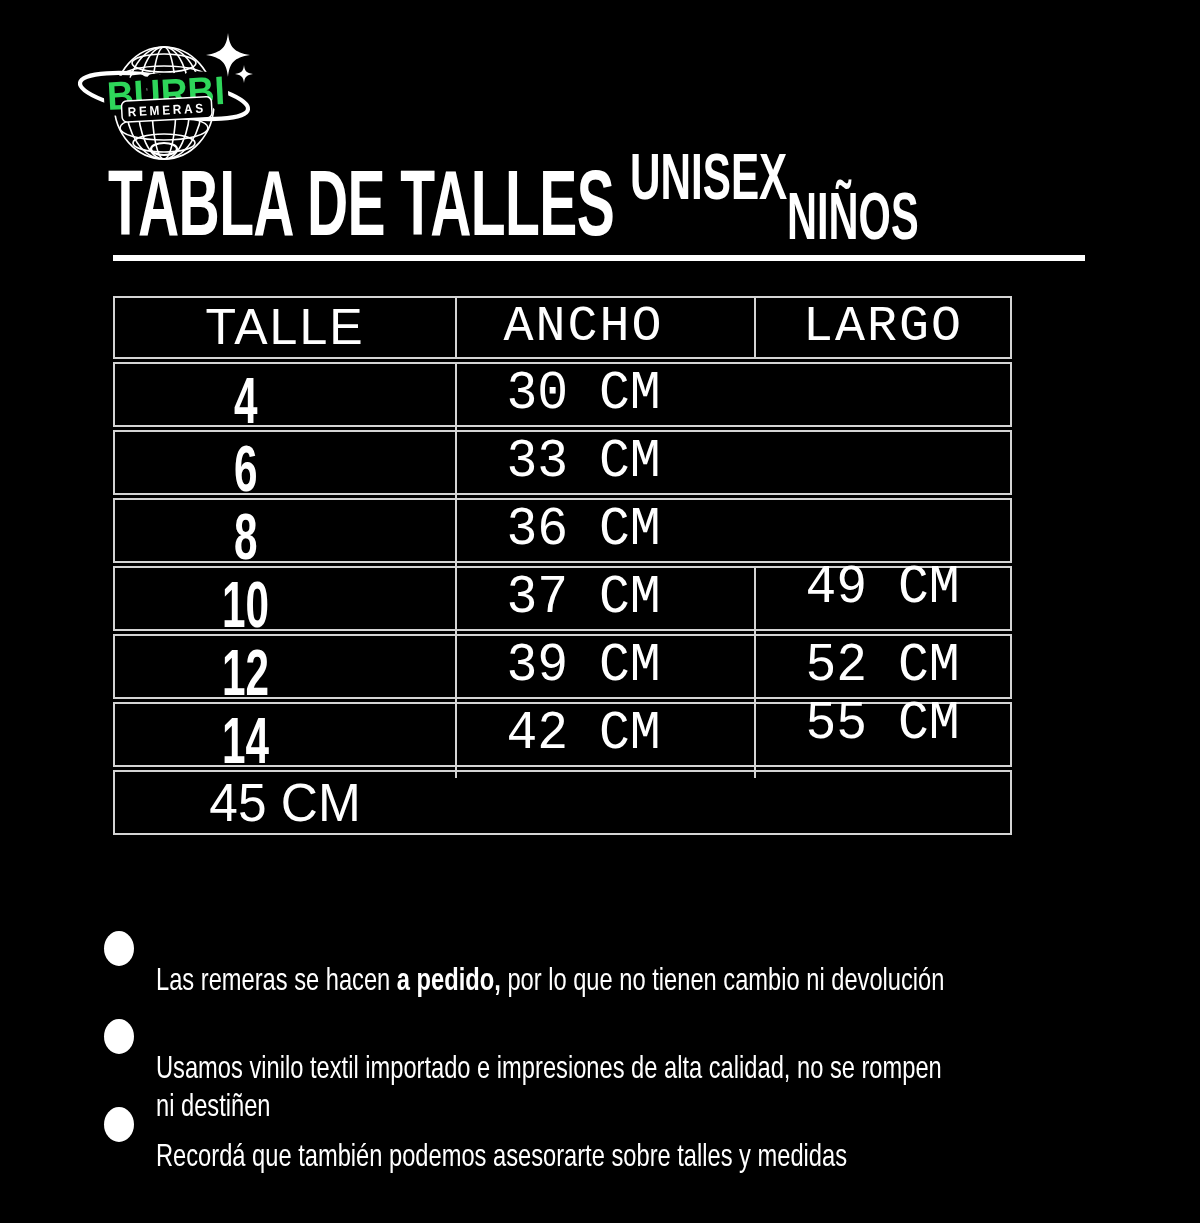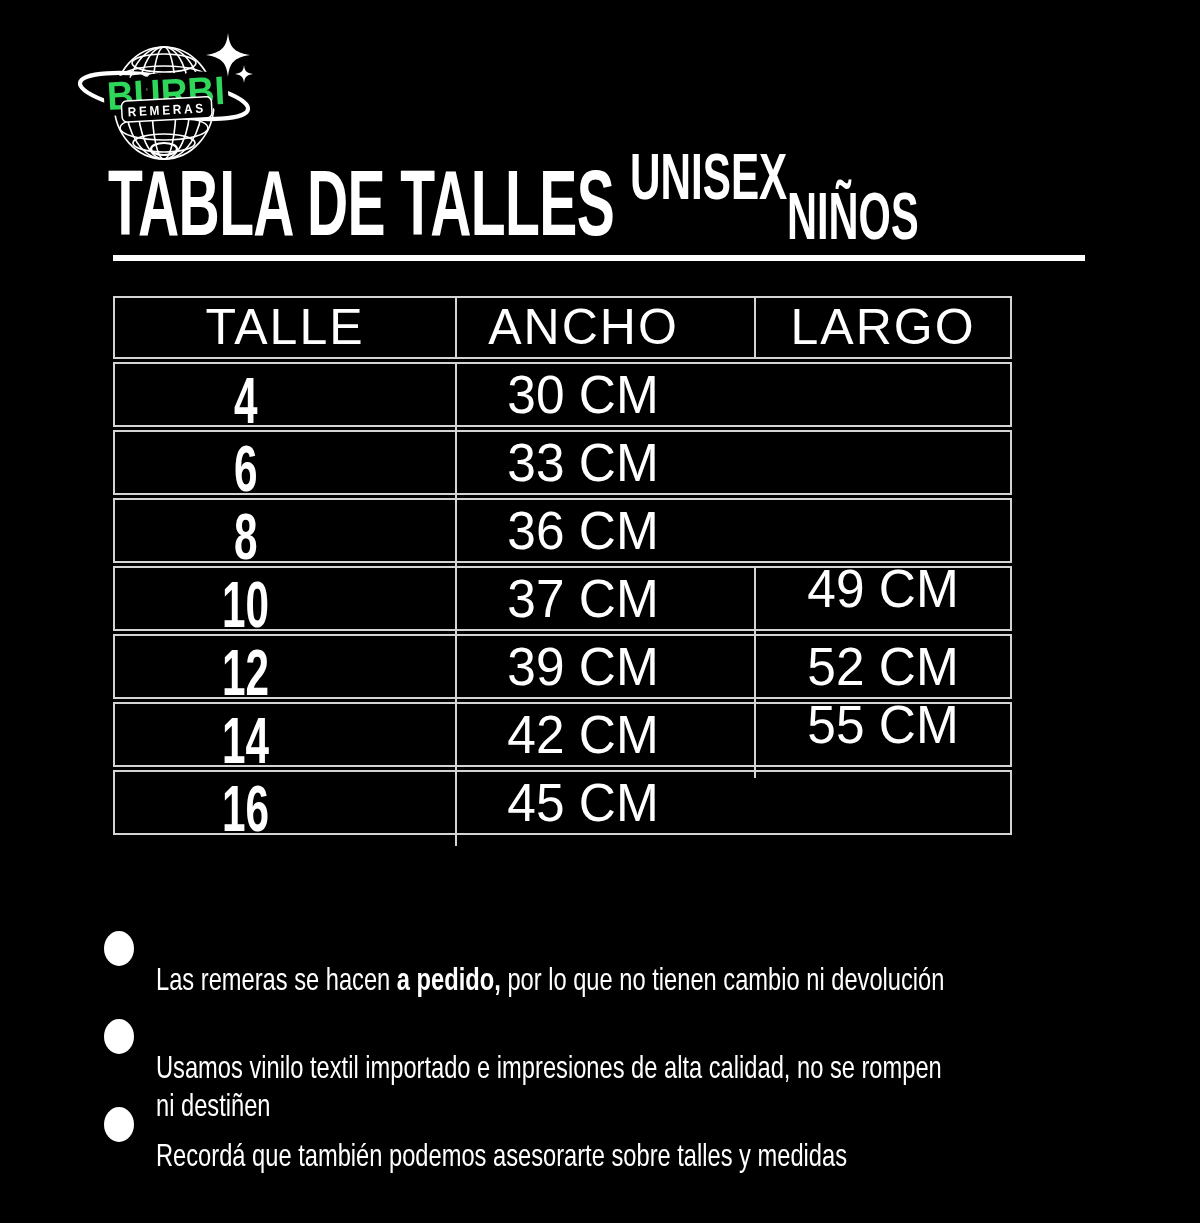--- a/index.html
+++ b/index.html
@@ -35,21 +35,21 @@
     box-sizing:border-box;border:2px solid #d4d4d4;background:#000;
     display:grid;grid-template-columns:296px 299px auto;
     height:65px;margin-bottom:3px;
   }
   .trow.header{height:63px;}
   .tcell{
     display:flex;align-items:flex-start;justify-content:center;
     overflow:visible;
     margin-left:44px;
   }
-  .tcell + .tcell{border-left:2px solid #d4d4d4;}
+  .tcell + .tcell{border-left:2px solid #d4d4d4;font-family:Liberation Mono, monospace;}
   .th-text{font-size:50px;letter-spacing:2px;display:inline-block;}
   .num-text{
     font-size:64px;font-weight:bold;display:inline-block;
     transform:scaleX(0.66);
   }
   .cell-talle{justify-content:center;padding-right:78px;box-sizing:border-box;}
   .val-text{font-size:53px;display:inline-block;transform:scaleX(0.97);white-space:nowrap;}
   
   .tbody .trow:nth-child(even) .cell-largo .val-text{
     transform:scaleX(0.97) translateY(-10px);
@@ -174,23 +174,20 @@
     </div>
     <div class="tcell cell-ancho">
       <span class="val-text">42 CM</span>
     </div>
     <div class="tcell cell-largo">
       <span class="val-text">55 CM</span>
     </div>
   </div>
 
   <div class="trow">
-    <div class="tcell cell-talle">
-      <span class="num-text">16</span>
-    </div>
     <div class="tcell cell-ancho">
       <span class="val-text">45 CM</span>
     </div>
   </div>
 </div>
 </div>
 
 <div class="note note-1">
   <span class="bullet"></span>
   <p class="note-text"><span>Las remeras se hacen </span><b>a pedido,</b><span> por lo que no tienen cambio ni devolución</span></p>

